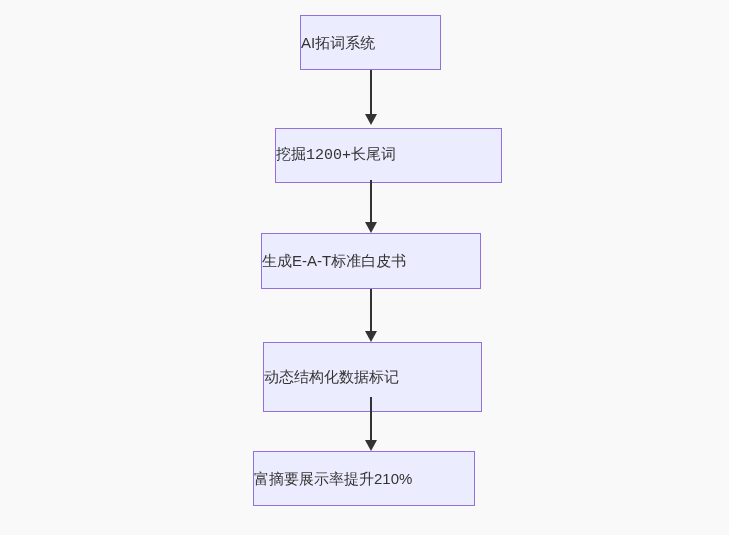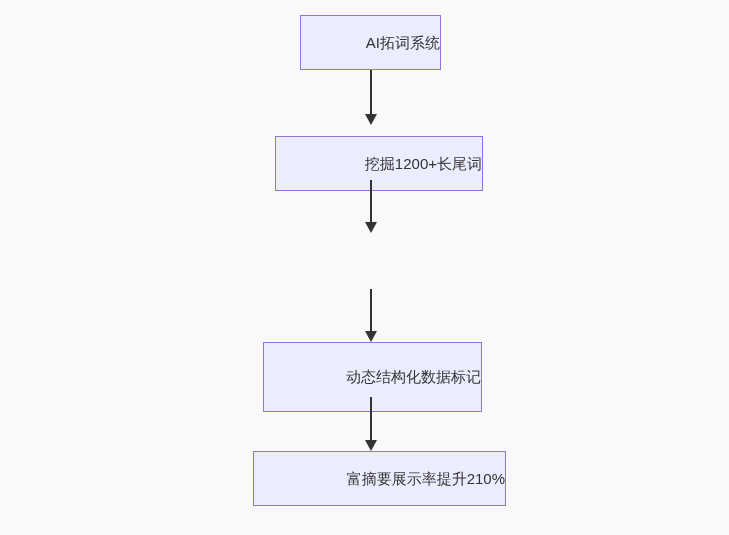--- a/index.html
+++ b/index.html
@@ -13,35 +13,35 @@
     position: relative;
     width: 729px;
     height: 535px;
     background: #f9f9f9;
     overflow: hidden;
   }
   .node {
     position: absolute;
     display: flex;
     align-items: center;
-    justify-content: flex-end;
+    justify-content: flex-start;
     background: #ECECFF;
     border: 1.5px solid #9370DB;
     color: #333333;
     font-size: 15px;
     line-height: 1.2;
     text-align: center;
     box-sizing: border-box;
     white-space: nowrap;
   }
   .node-1 { left: 300px; top: 15px;  width: 141px; height: 55px; }
-  .node-2 { left: 275px; top: 136px; width: 208px; height: 55px; }
+  .node-2 { left: 275px; top: 128px; width: 227px; height: 55px; font-family: Liberation Mono, monospace; }
   .node-3 { left: 261px; top: 233px; width: 220px; height: 56px; }
   .node-4 { left: 263px; top: 342px; width: 219px; height: 70px; }
-  .node-5 { left: 253px; top: 451px; width: 253px; height: 55px; }
+  .node-5 { left: 253px; top: 451px; width: 222px; height: 55px; }
 
   .arrow {
     position: absolute;
     left: 364px;
     width: 13px;
   }
   .arrow .line {
     position: absolute;
     left: 5.5px;
     top: 0;
@@ -80,20 +80,23 @@
 
   <div class="node node-2">
     <span>挖掘1200+长尾词</span>
   </div>
 
   <div class="arrow arrow-2">
     <div class="line"></div>
     <div class="head"></div>
   </div>
 
+  <div class="node node-3">
+    <span>生成E-A-T标准白皮书</span>
+  </div>
 
   <div class="arrow arrow-3">
     <div class="line"></div>
     <div class="head"></div>
   </div>
 
   <div class="node node-4">
     <span>动态结构化数据标记</span>
   </div>
 

